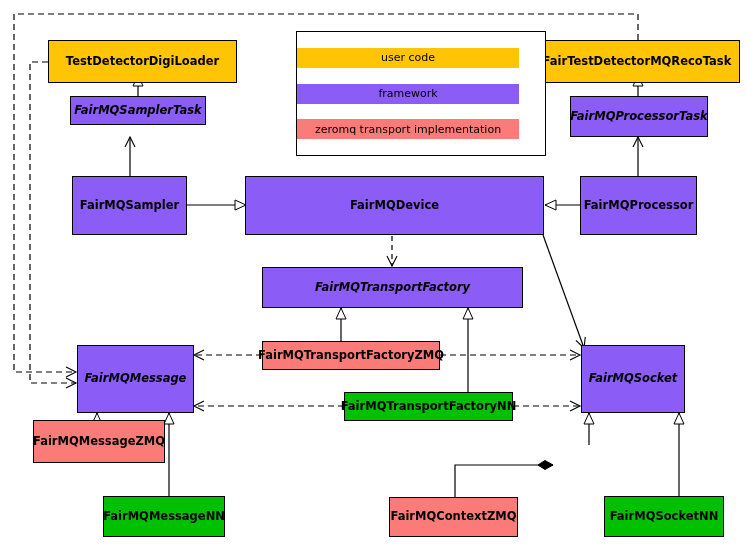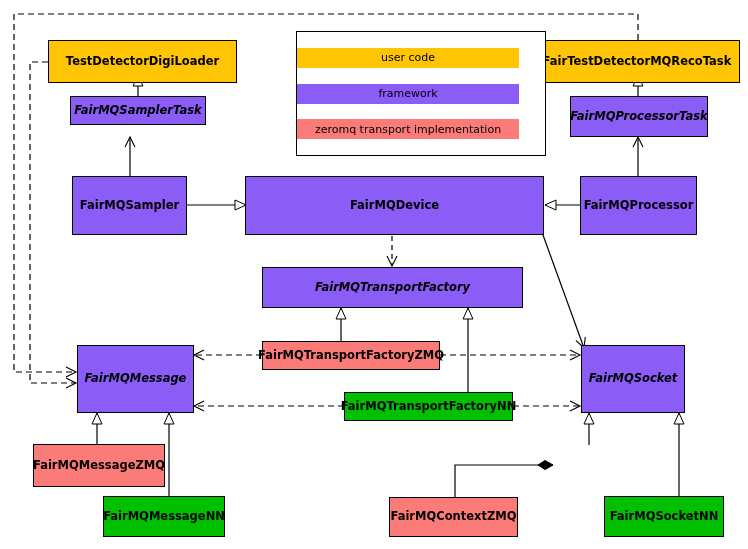--- a/index.html
+++ b/index.html
@@ -139,21 +139,21 @@
   </div>
 
   <div class="node framework abstract" style="left:77px;top:345px;width:117px;height:68px;">
     <span>FairMQMessage</span>
   </div>
 
   <div class="node framework abstract" style="left:581px;top:345px;width:104px;height:68px;">
     <span>FairMQSocket</span>
   </div>
 
-  <div class="node zmq" style="left:33px;top:444px;width:132px;height:43px;">
+  <div class="node zmq" style="left:33px;top:420px;width:132px;height:43px;">
     <span>FairMQMessageZMQ</span>
   </div>
 
   <div class="node nano" style="left:103px;top:496px;width:122px;height:41px;">
     <span>FairMQMessageNN</span>
   </div>
 
 
   <div class="node nano" style="left:604px;top:496px;width:120px;height:41px;">
     <span>FairMQSocketNN</span>

